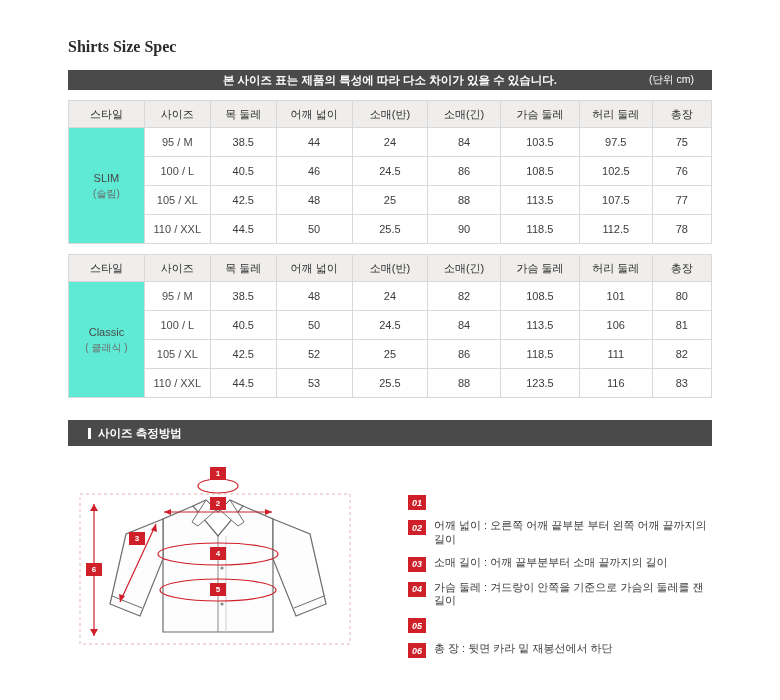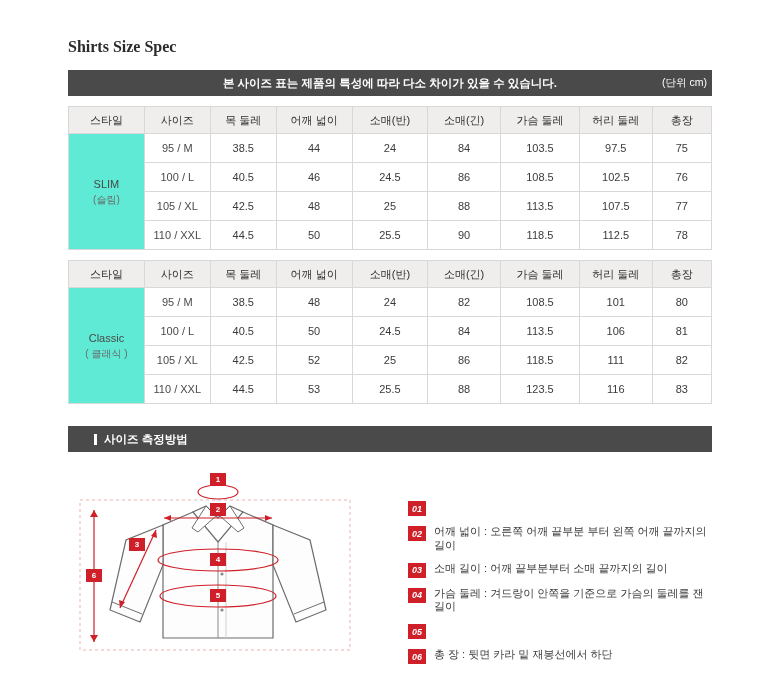--- a/index.html
+++ b/index.html
@@ -25,32 +25,32 @@
     font-size: 16px;
     font-weight: bold;
     color: #2b2b2b;
     letter-spacing: 0px;
     margin: 12px 0 14px 0;
     font-family: "Liberation Serif", serif;
   }
   
   .notice-bar {
     position: relative;
-    height: 26px;
+    height: 20px;
     background: #4a4a4a;
     color: #ffffff;
     display: flex;
     align-items: center;
     justify-content: center;
     font-size: 11.5px;
     font-weight: bold;
   }
   .notice-bar .unit {
     position: absolute;
-    right: 5px;
+    right: 18px;
     font-size: 10.5px;
     font-weight: normal;
   }
   
   table.spec {
     width: 100%;
     border-collapse: collapse;
     table-layout: fixed;
     margin-top: 10px;
   }
@@ -86,21 +86,21 @@
   
   .section-bar {
     margin-top: 22px;
     height: 26px;
     background: #4a4a4a;
     color: #ffffff;
     display: flex;
     align-items: center;
     font-size: 11.5px;
     font-weight: bold;
-    padding-left: 26px;
+    padding-left: 20px;
     box-sizing: border-box;
   }
   .section-bar .tick {
     display: inline-block;
     width: 3px;
     height: 11px;
     background: #ffffff;
     margin-right: 7px;
   }
   

